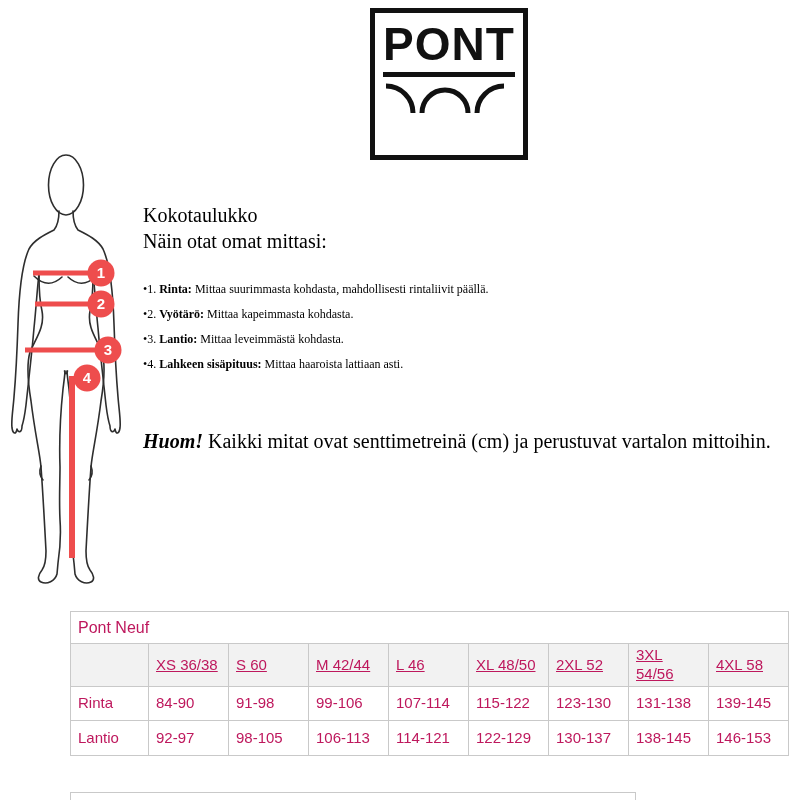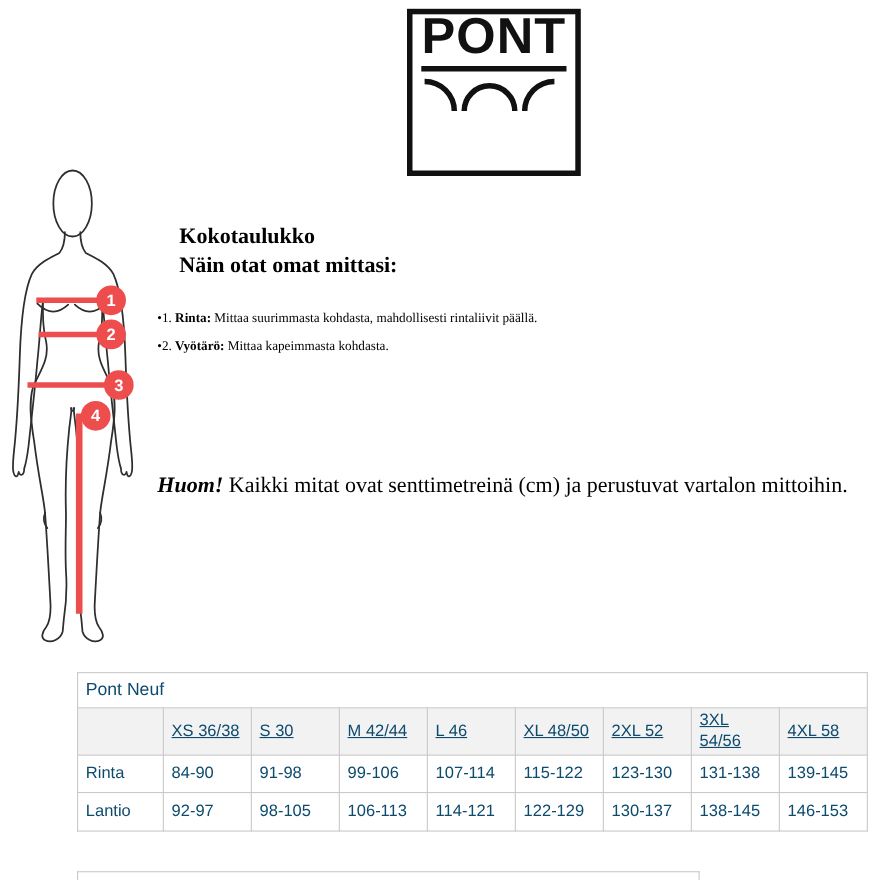--- a/index.html
+++ b/index.html
@@ -10,46 +10,46 @@
 
   
   .logo {
     position:absolute; left:370px; top:8px; width:158px; height:152px;
     border:5px solid #111; box-sizing:border-box; background:#fff;
   }
   .logo-word {
     text-align:center; font-weight:bold; font-size:46px; line-height:39px;
     letter-spacing:1px; color:#111; white-space:nowrap;
   }
-  .logo-word.first { margin-top:0; }
+  .logo-word.first { margin-top:12px; }
   .logo-divider { height:5px; background:#111; margin:8px 8px 0 8px; }
   .logo-arches { display:block; margin:6px 8px 0 8px; }
 
   
   .figure-wrap { position:absolute; left:8px; top:138px; width:140px; height:460px; }
   .text-title {
     position:absolute; left:143px; top:202px; font-family:"Liberation Serif", serif;
-    font-size:20px; line-height:26px; font-weight:bold; white-space:nowrap;margin-left:20px;
+    font-size:20px; line-height:26px; font-weight:normal; white-space:nowrap;
   }
   .bullets {
     position:absolute; left:143px; top:277px; font-family:"Liberation Serif", serif;
     font-size:12px; line-height:25px; white-space:nowrap;
   }
   .bullets .label { font-weight:bold; }
   .note {
     position:absolute; left:143px; top:429px; font-family:"Liberation Serif", serif;
     font-size:20px; line-height:25px; white-space:nowrap;
   }
   .note .label { font-weight:bold;font-style:italic; }
 
   
   .size-table {
     position:absolute; left:70px; top:611px; width:718px;
     border-collapse:collapse; table-layout:fixed;
-    font-size:15px; color:#0c4a6e; background:#fff;
+    font-size:15px; color:#be185d; background:#fff;
   }
   .size-table td {
     border:1px solid #c9c9c9; padding:2px 7px; vertical-align:middle;
     overflow:hidden; line-height:1.25;
   }
   .size-table tr.title-row td { font-size:16px; }
   .size-table tr.stripe td { background:#f2f2f2; }
   .size-table col.c-label { width:78px; }
   .size-table col.c-size { width:80px; }
   tr.r-title  { height:32px; }
@@ -119,20 +119,22 @@
 </div>
 
 <div class="text-title">
   <div>Kokotaulukko</div>
   <div>Näin otat omat mittasi:</div>
 </div>
 
 <div class="bullets">
   <div><span>•1.</span> <span class="label">Rinta:</span> <span>Mittaa suurimmasta kohdasta, mahdollisesti rintaliivit päällä.</span></div>
   <div><span>•2.</span> <span class="label">Vyötärö:</span> <span>Mittaa kapeimmasta kohdasta.</span></div>
+  <div><span>•3.</span> <span class="label">Lantio:</span> <span>Mittaa leveimmästä kohdasta.</span></div>
+  <div><span>•4.</span> <span class="label">Lahkeen sisäpituus:</span> <span>Mittaa haaroista lattiaan asti.</span></div>
 </div>
 
 <div class="note">
   <span class="label">Huom!</span> <span>Kaikki mitat ovat senttimetreinä (cm) ja perustuvat vartalon mittoihin.</span>
 </div>
 
 <table class="size-table">
   <colgroup>
     <col class="c-label">
       <col class="c-size">
@@ -144,21 +146,21 @@
       <col class="c-size">
       <col class="c-size">
   </colgroup>
   <tbody>
     <tr class="title-row r-title">
       <td colspan="9">Pont Neuf</td>
     </tr>
     <tr class="stripe r-header">
       <td></td>
       <td>XS 36/38</td>
-      <td>S 30</td>
+      <td>S 60</td>
       <td>M 42/44</td>
       <td>L 46</td>
       <td>XL 48/50</td>
       <td>2XL 52</td>
       <td>3XL 54/56</td>
       <td>4XL 58</td>
     </tr>
     <tr class="r-data1">
       <td>Rinta</td>
       <td>84-90</td>

